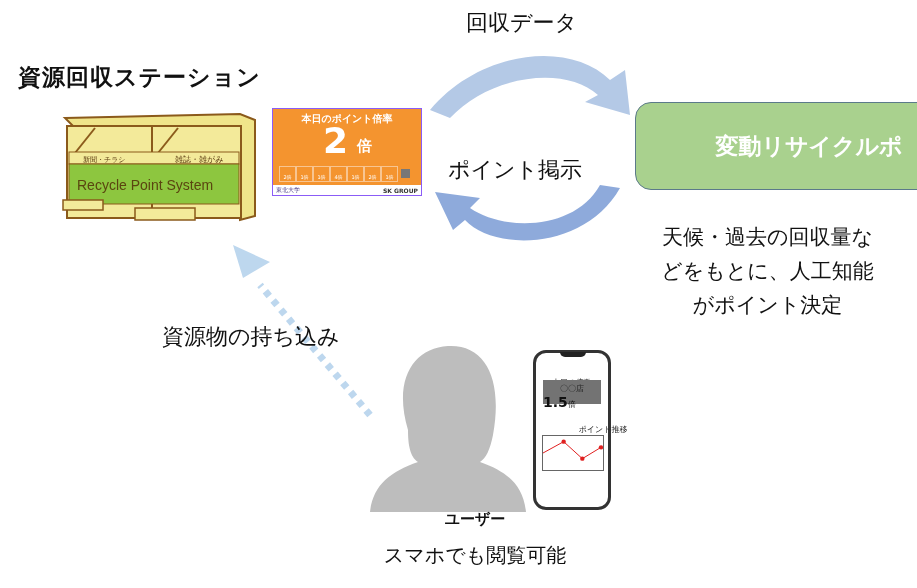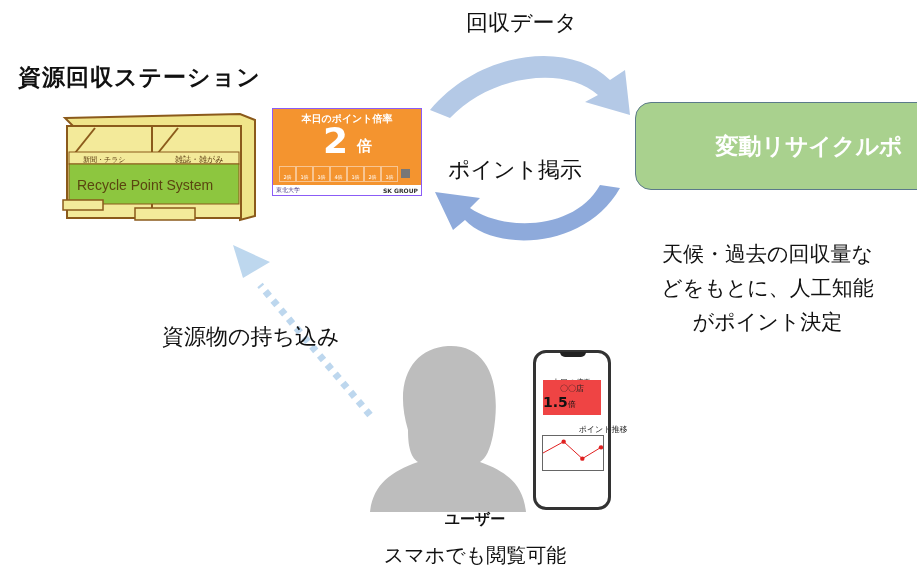--- a/index.html
+++ b/index.html
@@ -7,39 +7,39 @@
          font-family:"DejaVu Sans", sans-serif; color:#111; }
   .abs { position:absolute; }
   .station-title { left:18px; top:62px; font-size:23px; font-weight:bold; letter-spacing:1px; white-space:nowrap; }
   .label { font-size:22px; white-space:nowrap; color:#111; }
   .lbl-data { left:466px; top:8px; }
   .lbl-point { left:448px; top:155px; }
   .lbl-bring { left:162px; top:322px; }
   .sys-box { left:635px; top:102px; width:258px; height:86px; background:#a9d18e;
              border:1.5px solid #5b7a8a; border-radius:16px; display:flex; flex-direction:column;
              align-items:center; justify-content:center; color:#fff; font-weight:bold; font-size:23px; line-height:34px;padding-left:44px; }
-  .sys-desc { left:625px; top:237px; width:285px; text-align:center; font-size:21px; line-height:34px; }
+  .sys-desc { left:625px; top:220px; width:285px; text-align:center; font-size:21px; line-height:34px; }
   .user-title { left:380px; top:510px; width:190px; text-align:center; font-size:15px; font-weight:bold; }
   .user-sub { left:360px; top:542px; width:230px; text-align:center; font-size:20px; }
   
   .sign { left:272px; top:108px; width:148px; height:86px; background:#f4942f; border:1px solid #8b5cf6; }
   .sign-title { left:0; top:3px; width:148px; text-align:center; color:#fff; font-size:10px; font-weight:bold; }
   .sign-big { left:50px; top:12px; color:#fff; font-size:36px; font-weight:bold; line-height:40px; }
   .sign-bai { left:84px; top:28px; color:#fff; font-size:15px; font-weight:bold; }
   .sign-table { left:6px; top:57px; display:flex; }
   .sign-cell { width:15px; height:14px; border:0.5px solid #f8c591; font-size:5px; color:#fff; text-align:center; line-height:7px; }
   .sign-footer { left:0; top:76px; width:148px; height:10px; background:#fff; font-size:6px; display:flex; justify-content:space-between; align-items:center; padding:0 3px; box-sizing:border-box; }
   .sign-footer .sk { font-weight:bold; color:#333; }
   .sign-footer .uni { color:#4a3a8a; }
   .sign-qr { left:128px; top:60px; width:9px; height:9px; background:#777; }
   
   .phone { left:533px; top:350px; width:78px; height:160px; border:3px solid #333; border-radius:13px; background:#fff; box-sizing:border-box; }
   .notch { left:24px; top:-1px; width:26px; height:5px; background:#222; border-radius:0 0 5px 5px; }
   .ph-title { left:0; top:24px; width:72px; text-align:center; font-size:8px; color:#222; }
-  .ph-box { left:7px; top:27px; width:58px; height:35px; background:#ef4444; }
+  .ph-box { left:7px; top:27px; width:58px; height:24px; background:#737373; }
   .ph-store { left:0; top:3px; width:58px; text-align:center; font-size:8px; color:#222; }
   .ph-rate { left:0; top:14px; width:58px; text-align:left; font-size:14px; font-weight:bold; color:#111; }
   .ph-rate small { font-size:8px; font-weight:normal; }
   .ph-trend { left:0; top:71px; width:72px; text-align:center; font-size:8px; color:#222;padding-left:31px; }
   .ph-chart { left:6px; top:82px; width:60px; height:34px; border:1px solid #666; background:#fff; }
 </style>
 </head>
 <body>
 
 <div class="abs station-title">資源回収ステーション</div>

